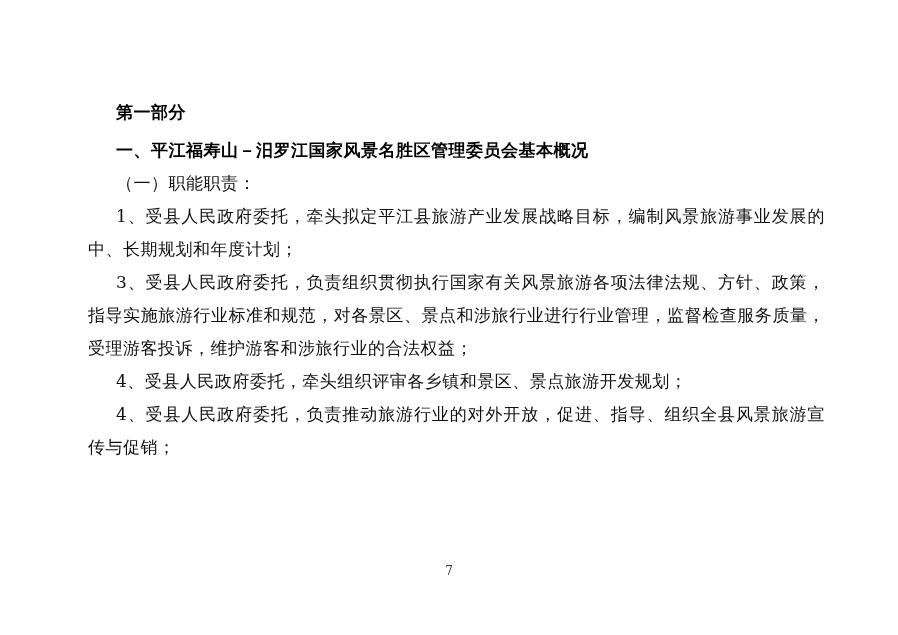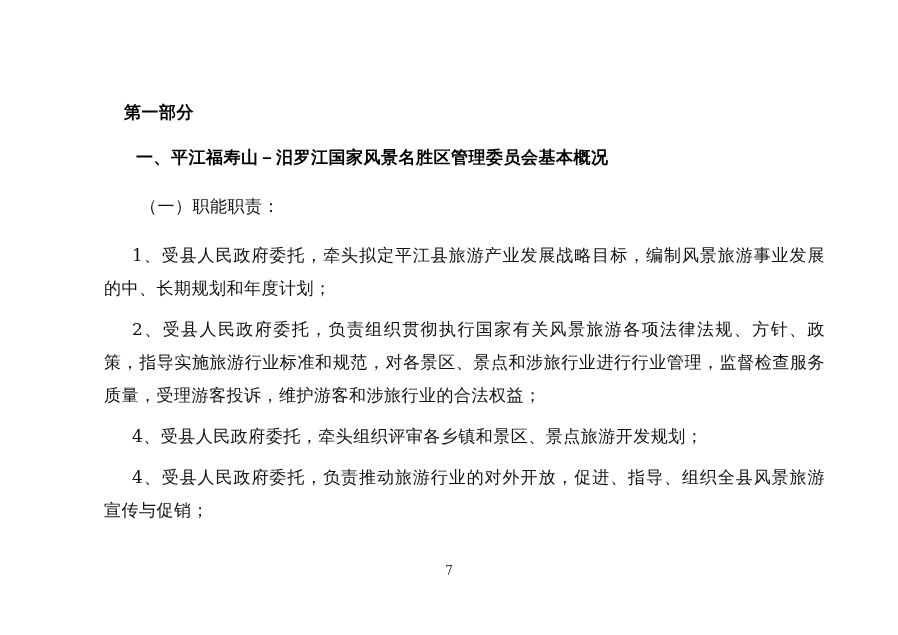--- a/index.html
+++ b/index.html
@@ -11,54 +11,54 @@
     position: relative;
     width: 898px;
     height: 635px;
     background: #ffffff;
     overflow: hidden;
     font-family: "DejaVu Serif", serif;
     color: #111111;
   }
   .content {
     position: absolute;
-    left: 96px;
+    left: 88px;
     top: 96px;
     width: 737px;
     font-size: 17px;
     line-height: 33px;
     letter-spacing: 0.5px;
   }
   .part-heading {
     font-family: "Liberation Sans", sans-serif;
     font-weight: bold;
     font-size: 17px;
     line-height: 33px;
     margin: 0 0 5px 0;
     text-indent: 28px;
     color: #000000;
   }
   .section-heading {
     font-family: "Liberation Sans", sans-serif;
     font-weight: bold;
     font-size: 17px;
     line-height: 33px;
-    margin: 12px;
+    margin: 0;
     text-indent: 28px;
     color: #000000;
   }
   .subsection-heading {
-    margin: 16px;
+    margin: 0;
     text-indent: 28px;
     font-weight: normal;
     font-size: 17px;
     line-height: 33px;
   }
   .body-paragraph {
-    margin: 8px;
+    margin: 0;
     text-indent: 28px;
     text-align: justify;
     font-size: 17px;
     line-height: 33px;
   }
   .page-footer {
     position: absolute;
     left: 0;
     top: 563px;
     width: 898px;
@@ -71,20 +71,20 @@
 </style>
 </head>
 <body>
 
 <div class="page">
   <div class="content">
     <h2 class="part-heading">第一部分</h2>
     <h2 class="section-heading">一、平江福寿山－汨罗江国家风景名胜区管理委员会基本概况</h2>
     <p class="subsection-heading">（一）职能职责：</p>
     <p class="body-paragraph">1、受县人民政府委托，牵头拟定平江县旅游产业发展战略目标，编制风景旅游事业发展的中、长期规划和年度计划；</p>
-    <p class="body-paragraph">2、受县人民政府委托，负责组织贯彻执行国家有关风景旅游各项法律法规、方针、政策，指导实施旅游行业标准和规范，对各景区、景点和涉旅行业进行行业管理，监督检查服务质量，受理游客投诉，维护游客和涉旅行业的合法权益；</p>
+    <p class="body-paragraph">3、受县人民政府委托，负责组织贯彻执行国家有关风景旅游各项法律法规、方针、政策，指导实施旅游行业标准和规范，对各景区、景点和涉旅行业进行行业管理，监督检查服务质量，受理游客投诉，维护游客和涉旅行业的合法权益；</p>
     <p class="body-paragraph">4、受县人民政府委托，牵头组织评审各乡镇和景区、景点旅游开发规划；</p>
     <p class="body-paragraph">4、受县人民政府委托，负责推动旅游行业的对外开放，促进、指导、组织全县风景旅游宣传与促销；</p>
   </div>
   <div class="page-footer">
     <span>7</span>
   </div>
 </div>
 
 </body></html>

